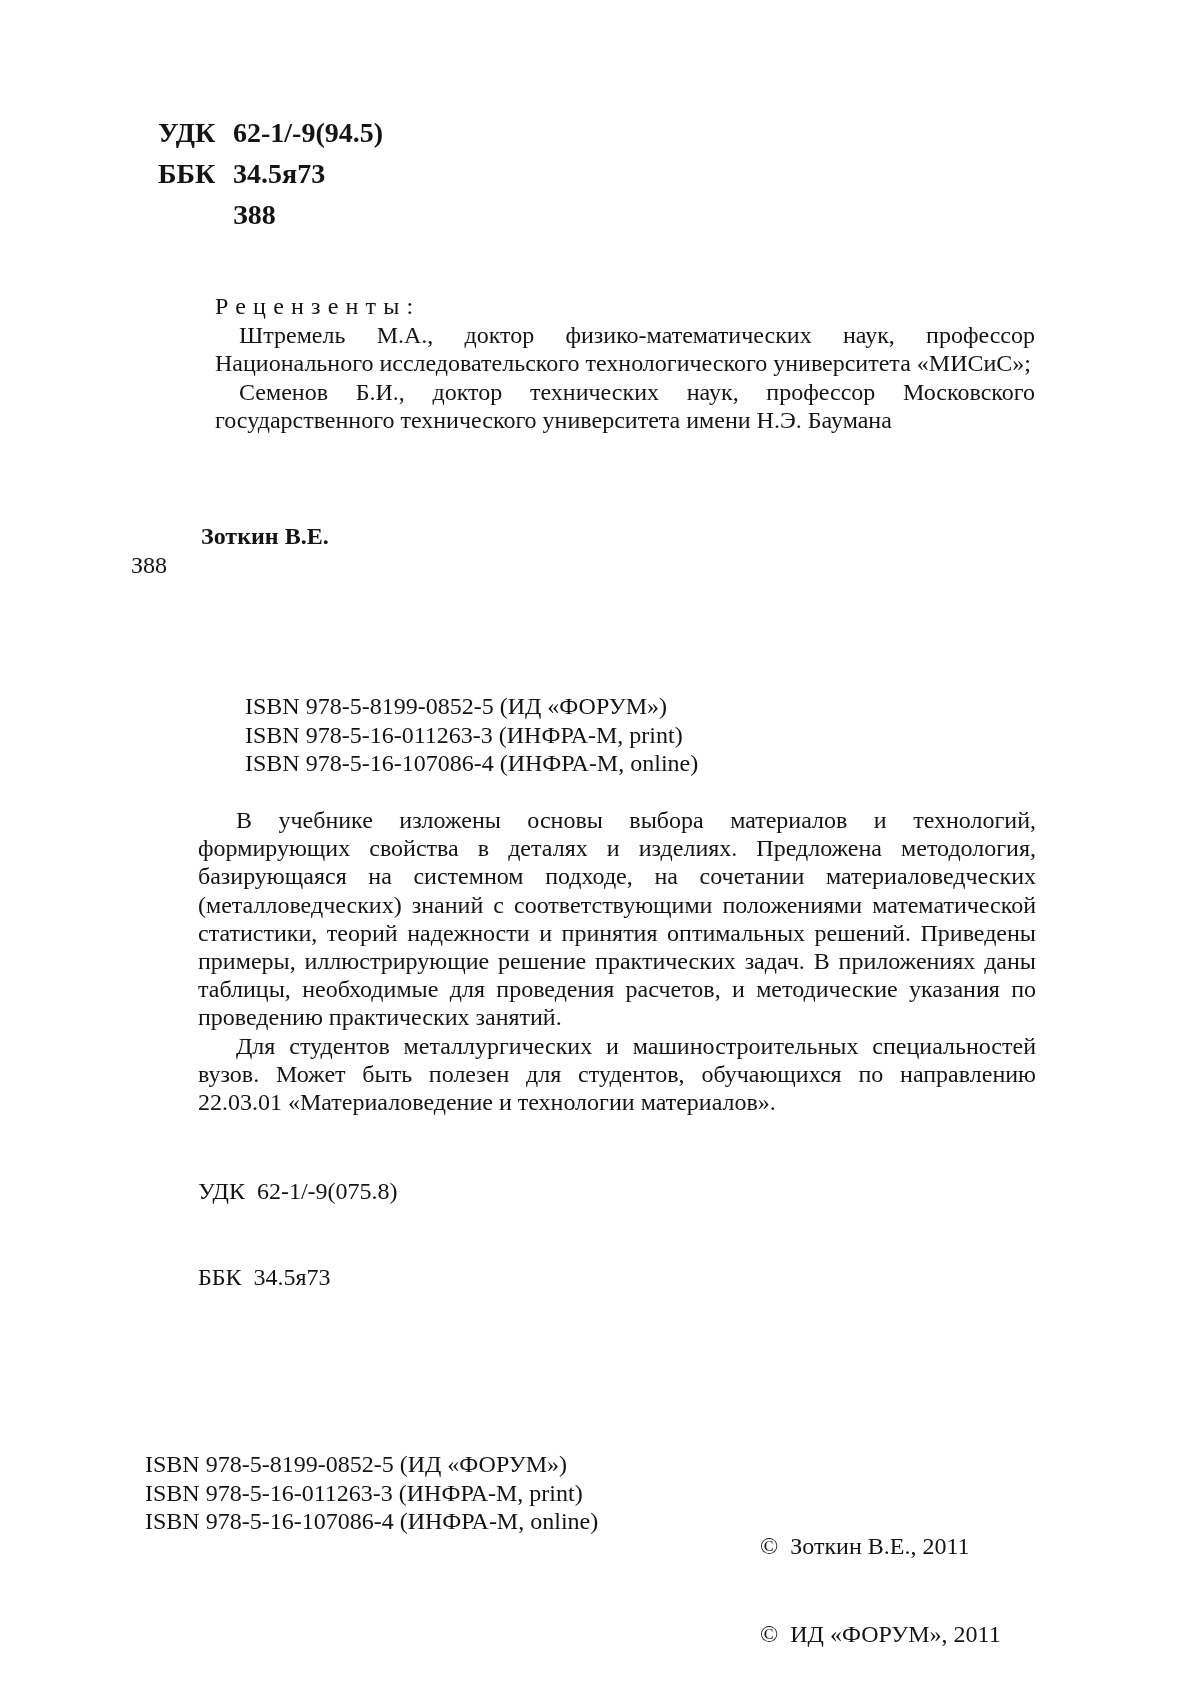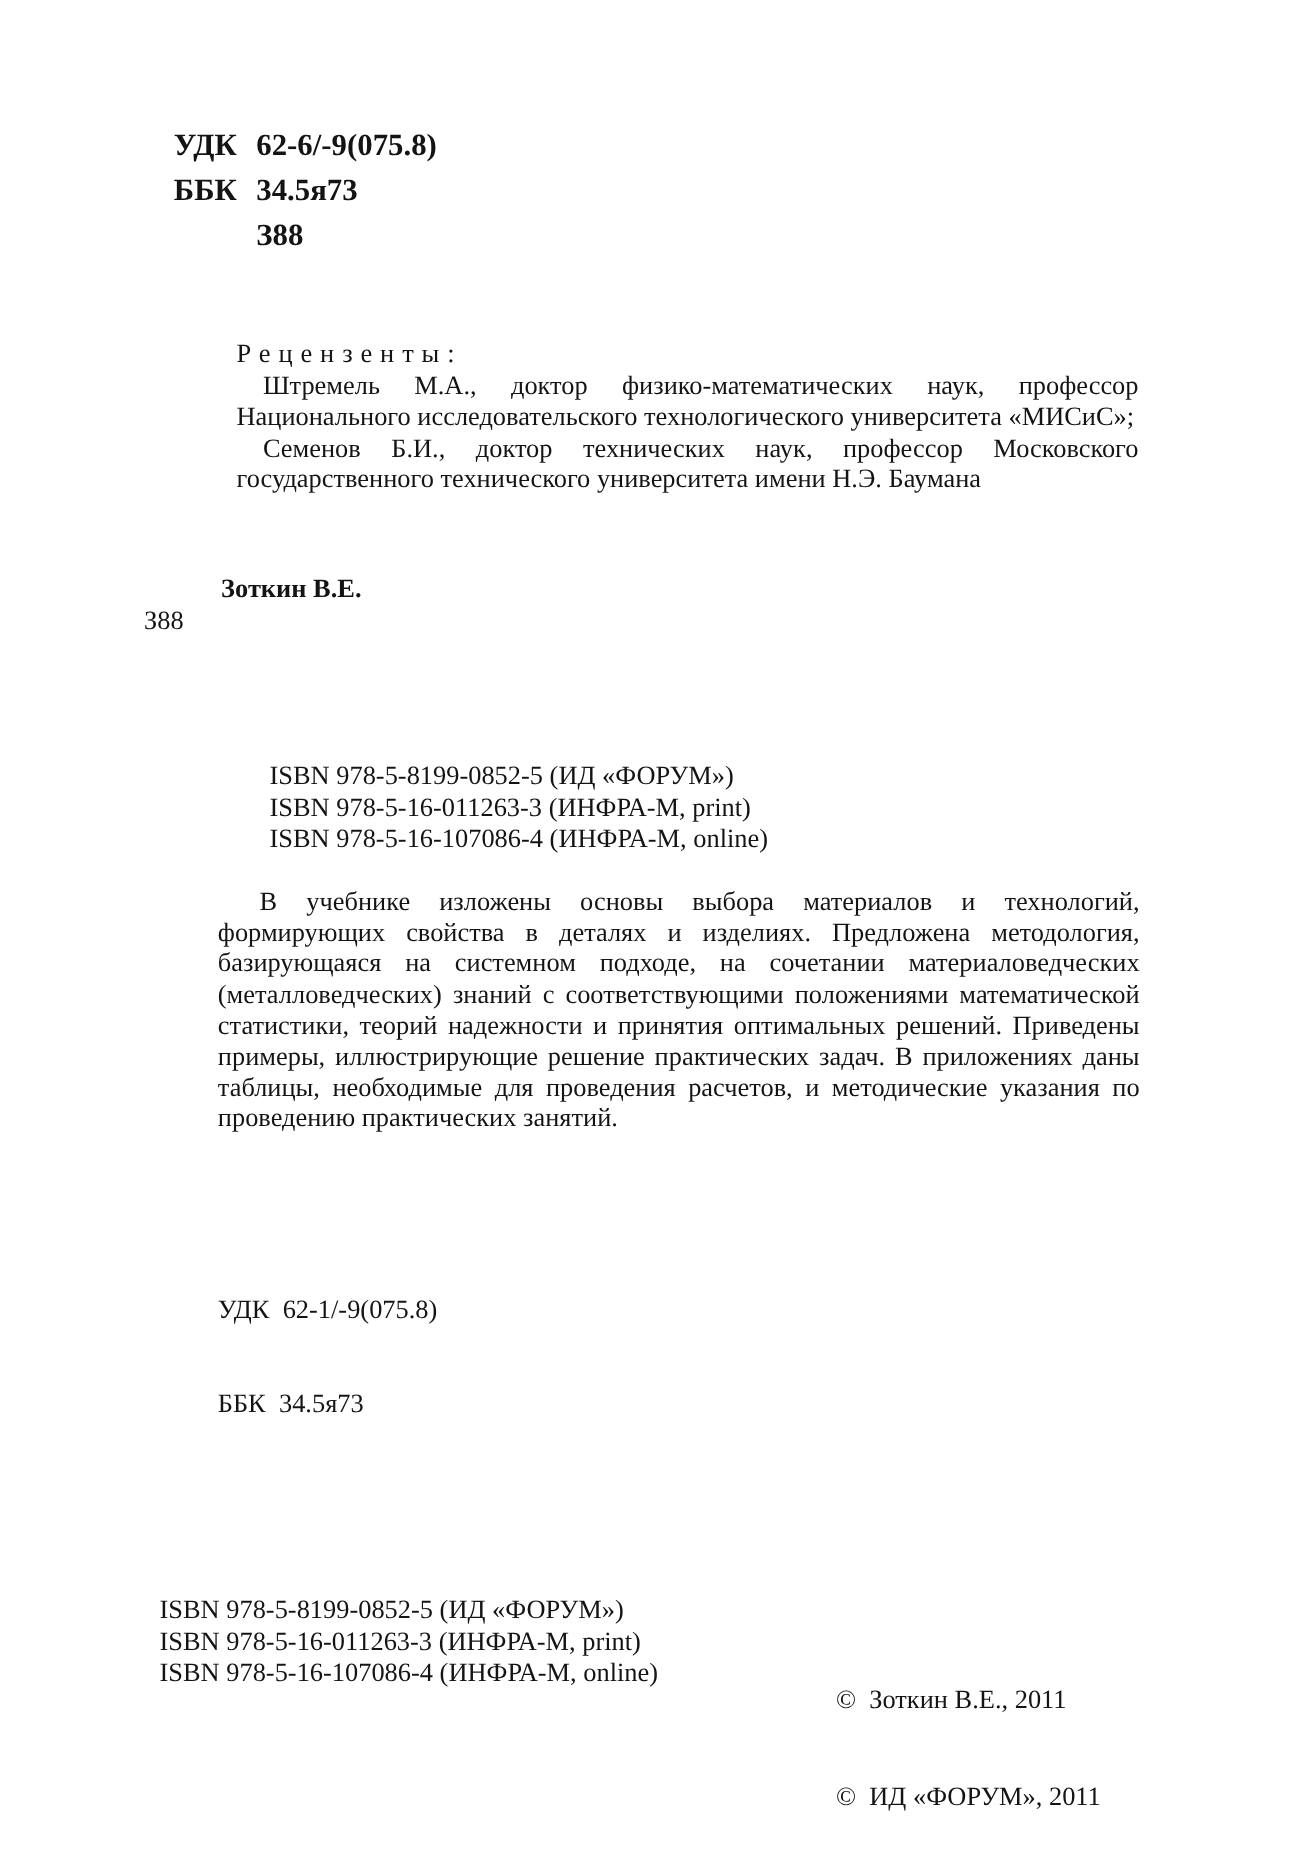--- a/index.html
+++ b/index.html
@@ -34,21 +34,20 @@
   .reviewers {
     position: absolute;
     left: 215px;
     top: 292px;
     width: 820px;
     line-height: 28.5px;
     text-align: justify;
   }
   .reviewers-heading {
     letter-spacing: 0.30em;
-    margin-top: 16px;
   }
   .reviewers p {
     margin: 0;
     text-indent: 24px;
   }
   .reviewer-name { }
   
   .catalog {
     position: absolute;
     left: 184px;
@@ -116,21 +115,21 @@
   }
 </style>
 </head>
 <body>
 
 <div class="page">
 
   <div class="top-codes">
     <div class="row">
       <span class="lbl">УДК</span>
-      <span>62-6/-9(075.8)</span>
+      <span>62-1/-9(94.5)</span>
     </div>
     <div class="row">
       <span class="lbl">ББК</span>
       <span>34.5я73</span>
     </div>
     <div class="row">
       <span class="lbl"></span>
       <span>З88</span>
     </div>
   </div>
@@ -147,20 +146,21 @@
   </div>
 
   <div class="isbn-block">
     <div>ISBN 978-5-8199-0852-5 (ИД «ФОРУМ»)</div>
     <div>ISBN 978-5-16-011263-3 (ИНФРА-М, print)</div>
     <div>ISBN 978-5-16-107086-4 (ИНФРА-М, online)</div>
   </div>
 
   <div class="annotation">
     <p>В учебнике изложены основы выбора материалов и технологий, формирующих свойства в деталях и изделиях. Предложена методология, базирующаяся на системном подходе, на сочетании материаловедческих (металловедческих) знаний с соответствующими положениями математической статистики, теорий надежности и принятия оптимальных решений. Приведены примеры, иллюстрирующие решение практических задач. В приложениях даны таблицы, необходимые для проведения расчетов, и методические указания по проведению практических занятий.</p>
+    <p>Для студентов металлургических и машиностроительных специальностей вузов. Может быть полезен для студентов, обучающихся по направлению 22.03.01 «Материаловедение и технологии материалов».</p>
   </div>
 
   <div class="bottom-codes">
     <div>УДК  62-1/-9(075.8)</div>
     <div>ББК  34.5я73</div>
   </div>
 
   <div class="footer-isbn">
     <div>ISBN 978-5-8199-0852-5 (ИД «ФОРУМ»)</div>
     <div>ISBN 978-5-16-011263-3 (ИНФРА-М, print)</div>

